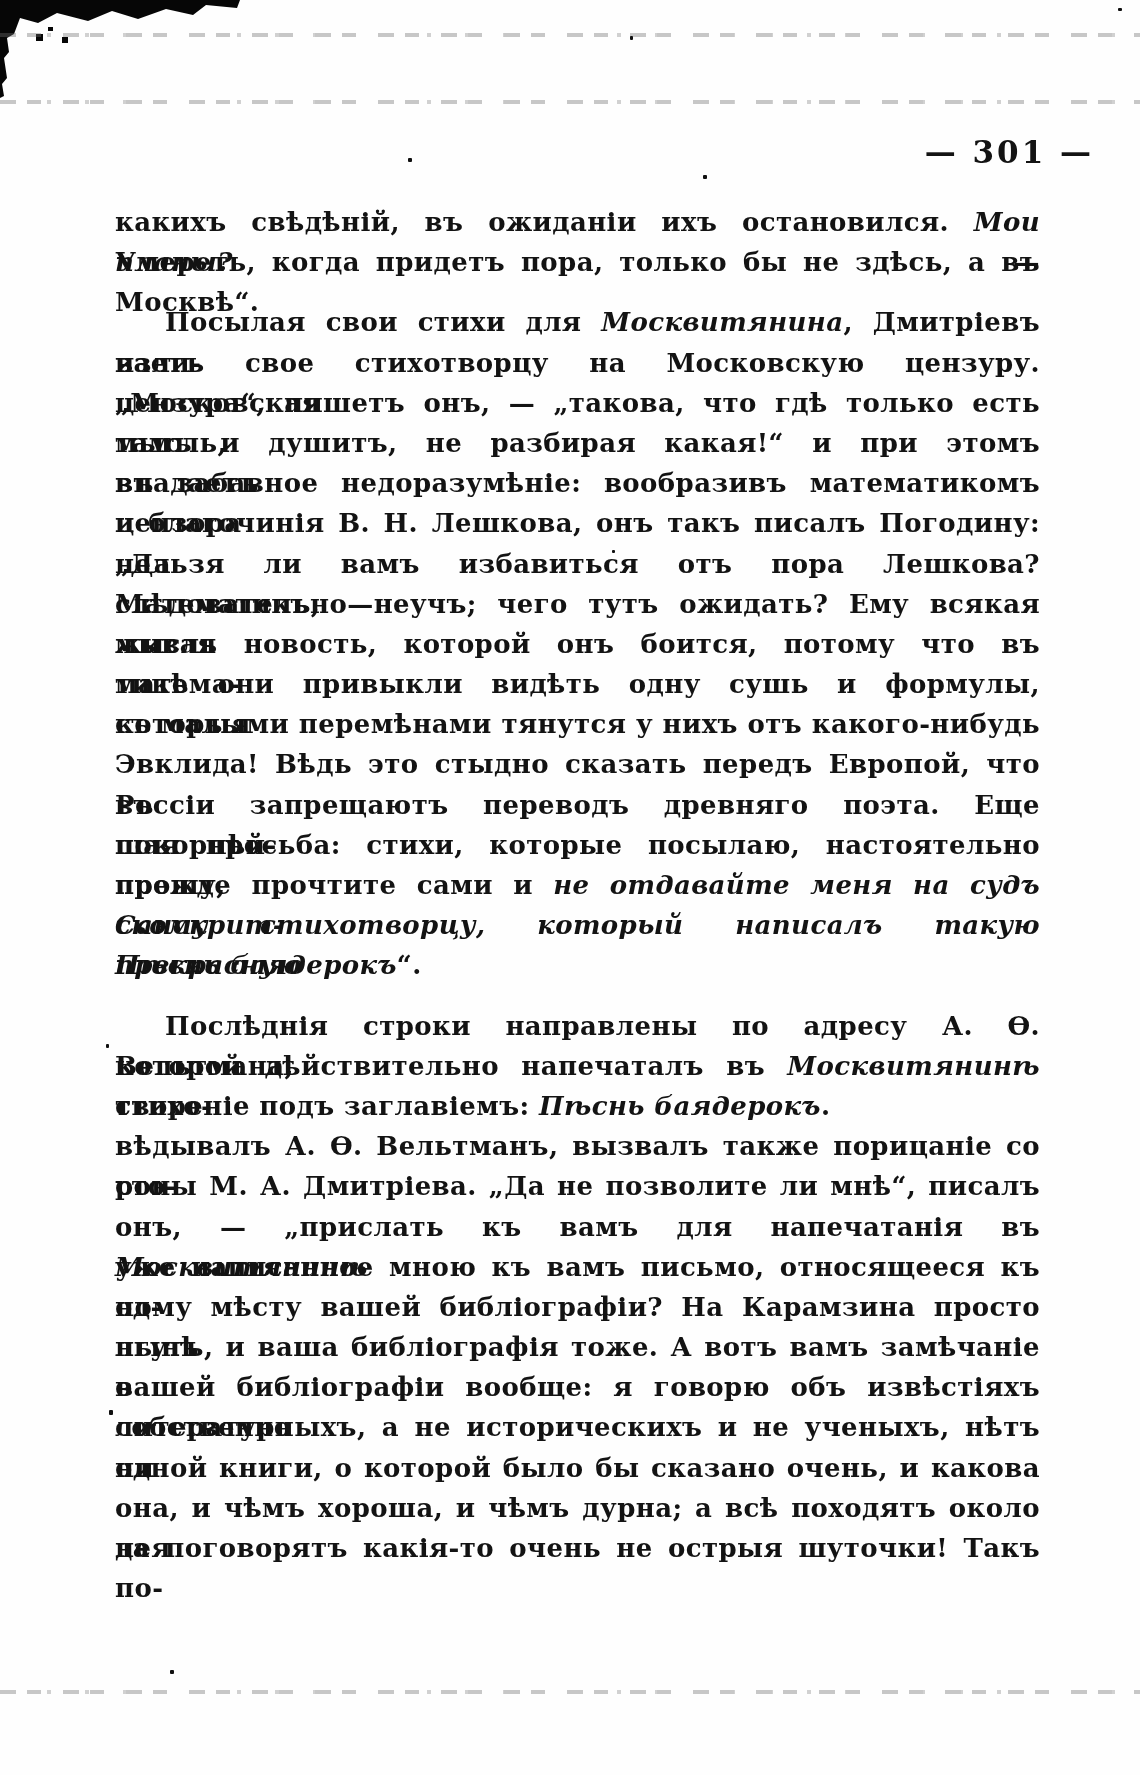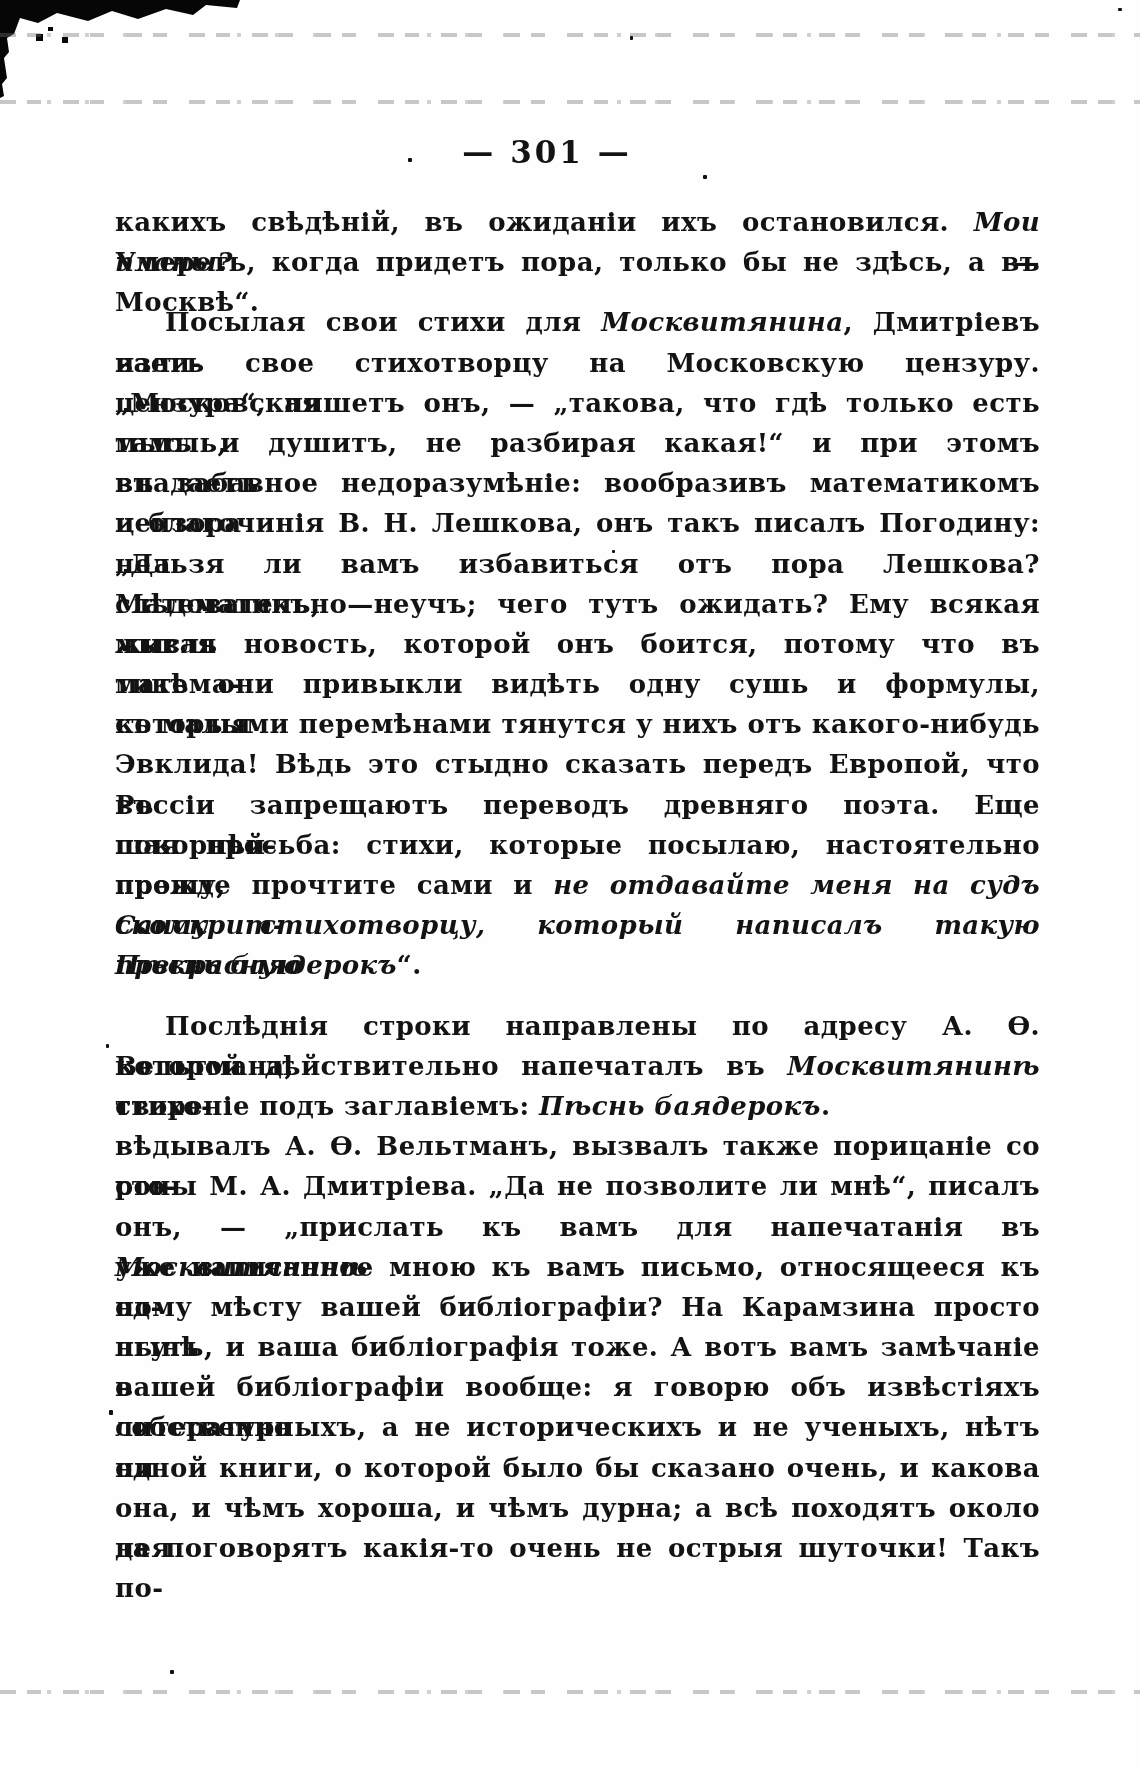--- a/index.html
+++ b/index.html
@@ -4,21 +4,21 @@
 <style>
   html,body{margin:0;padding:0;}
   body{
     width:1140px;height:1775px;position:relative;overflow:hidden;
     background:#fefefe;
     font-family:"DejaVu Serif","Liberation Serif",serif;
     color:#131313;
   }
   .page-number{
     position:absolute;top:134px;left:0;width:1094px;
-    text-align:center;font-size:31px;font-weight:700;letter-spacing:3px;
+    text-align:right;font-size:31px;font-weight:700;letter-spacing:3px;
   }
   .text-block{
     position:absolute;left:115px;top:202px;width:925px;
     font-size:26px;font-weight:700;line-height:40.2px;letter-spacing:0.4px;
   }
   .line{
     text-align:justify;text-align-last:justify;
     -moz-text-align-last:justify;
     height:40.2px;overflow:visible;white-space:normal;
   }

